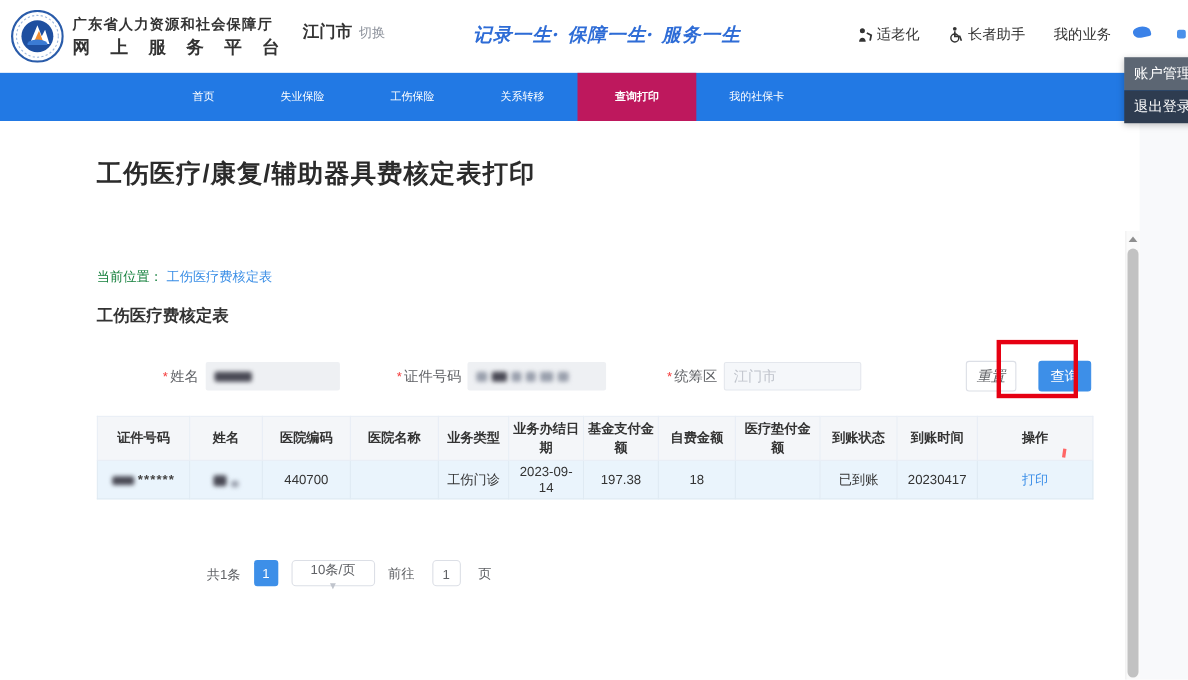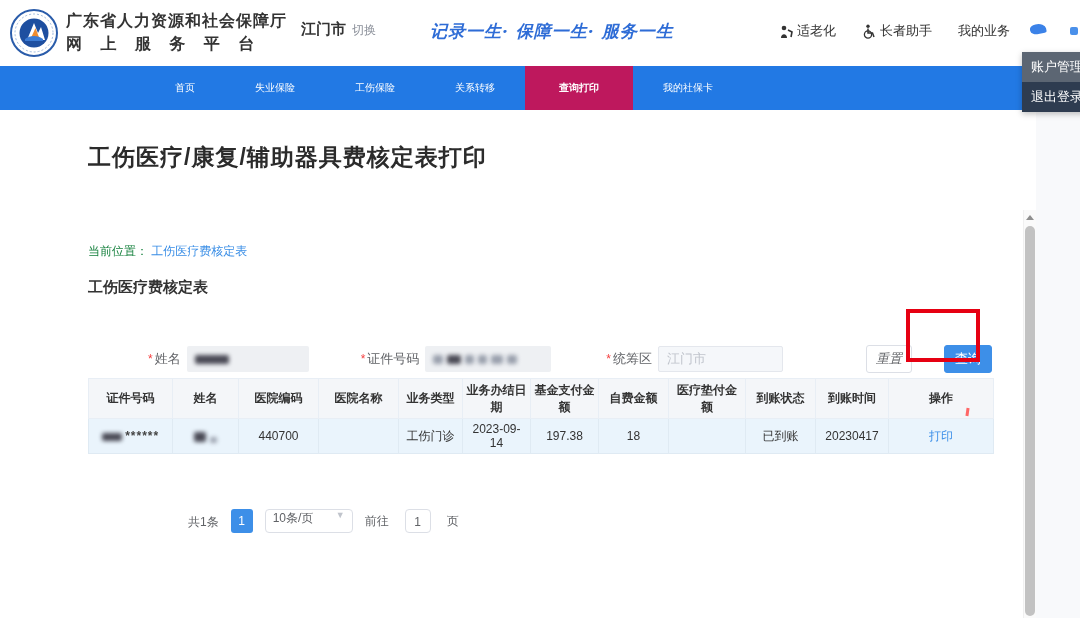--- a/index.html
+++ b/index.html
@@ -3,21 +3,21 @@
 <meta charset="utf-8">
 <style>
   * { margin:0; padding:0; box-sizing:border-box; }
   html,body { width:1080px; height:618px; overflow:hidden; background:#fff;
     font-family:"Liberation Sans","DejaVu Sans",sans-serif; position:relative; }
 
   
   .top-header { height:66px; display:flex; align-items:center; padding:0 16px 0 10px; background:#fff; position:relative; }
   .logo { width:48px; height:48px; flex:0 0 auto; }
   .org { margin-left:8px; }
-  .org-line1 { font-size:16px; font-weight:bold; color:#333; letter-spacing:1px; }
+  .org-line1 { font-size:13px; font-weight:bold; color:#333; letter-spacing:1px; }
   .org-line2 { font-size:16px; font-weight:bold; color:#333; letter-spacing:7px; margin-top:2px; }
   .city-wrap { margin-left:14px; display:flex; align-items:baseline; align-self:center; margin-top:-8px; }
   .city { font-size:15px; font-weight:bold; color:#333; }
   .switch { font-size:12px; color:#8a8f99; margin-left:6px; }
   .slogan { position:absolute; left:430px; top:20px; font-family:"DejaVu Serif","Liberation Serif",serif;
     font-style:italic; font-weight:bold; font-size:17px; color:#2e6cd6; letter-spacing:1px; }
   .header-links { position:absolute; right:70px; top:22px; display:flex; align-items:center; gap:26px; }
   .hlink { display:flex; align-items:center; gap:3px; font-size:13px; color:#333; cursor:pointer; }
   .hicon { width:15px; height:15px; display:inline-block; }
   .avatar-swoosh { position:absolute; right:34px; top:24px; width:16px; height:10px; background:#3b82e8;
@@ -40,21 +40,21 @@
   .main { position:relative; height:508px; background:#fff; }
   .page-title { font-size:23px; font-weight:bold; color:#2b2b2b; padding:32px 0 0 88px; letter-spacing:1px; }
 
   .breadcrumb { position:absolute; left:88px; top:133px; font-size:12px; }
   .bc-label { color:#15803d; }
   .bc-link { color:#3a8ee6; cursor:pointer; }
 
   .section-title { position:absolute; left:88px; top:168px; font-size:15px; font-weight:bold; color:#333; }
 
   
-  .query-form { position:absolute; left:0; top:235px; width:1005px; height:28px; display:flex; align-items:center; }
+  .query-form { position:absolute; left:0; top:218px; width:1005px; height:28px; display:flex; align-items:center; }
   .f-label { font-size:13px; color:#606266; white-space:nowrap; }
   .req { color:#f53f3f; font-size:12px; margin-right:2px; }
   .f-input { height:26px; background:#eef0f3; border-radius:2px; display:flex; align-items:center; padding:0 8px; }
   .f-input.bordered { background:#f5f7fa; border:1px solid #e4e7ed; color:#c0c4cc; font-size:13px; }
   .blob { display:inline-block; border-radius:2px; filter:blur(2px); }
   .blob.dark { background:#4a4a55; }
   .blob.gray { background:#9aa0ad; }
   .btn { height:28px; font-size:13px; border-radius:3px; display:flex; align-items:center; justify-content:center; cursor:pointer; }
   .btn-reset { width:46px; background:#fff; border:1px solid #dcdfe6; color:#606266; }
   .btn-query { width:48px; background:#3d8fe8; border:1px solid #3d8fe8; color:#fff; margin-left:10px; }
@@ -67,21 +67,21 @@
   .stars { letter-spacing:1px; font-weight:bold; color:#444; }
 
   
   .red-box { position:absolute; left:906px; top:199px; width:74px; height:53px; border:4px solid #e60012; z-index:20; }
   .red-dot { position:absolute; left:966px; top:298px; width:3px; height:8px; background:#f66; transform:rotate(8deg); }
 
   
   .pagination { position:absolute; left:188px; top:399px; display:flex; align-items:flex-start; gap:12px; font-size:12px; color:#606266; }
   .pg-total { padding-top:5px; }
   .pg-page { width:22px; height:24px; background:#3d8fe8; color:#fff; border-radius:3px; display:flex; align-items:center; justify-content:center; }
-  .pg-size { width:88px; height:24px; border:1px solid #dcdfe6; border-radius:4px; background:#fff; display:flex; align-items:flex-start; justify-content:space-between; padding:0 7px; color:#606266; }
+  .pg-size { width:76px; height:24px; border:1px solid #dcdfe6; border-radius:4px; background:#fff; display:flex; align-items:center; justify-content:space-between; padding:0 7px; color:#606266;flex-direction:column; }
   .pg-caret { font-size:9px; color:#c0c4cc; }
   .pg-goto { display:flex; align-items:center; gap:16px; padding-top:0; }
   .pg-input { width:26px; height:24px; border:1px solid #dcdfe6; border-radius:4px; background:#fff; text-align:center; line-height:24px; }
 
   
   .right-gutter { position:absolute; left:1036px; top:110px; width:44px; height:508px; background:#f8f9fb; }
   .inner-scrollbar { position:absolute; left:1023px; top:210px; width:13px; height:408px; background:#fafafa; border-left:1px solid #f0f0f0; }
   .sb-arrow { height:15px; display:flex; align-items:center; justify-content:center; }
   .sb-arrow .tri { width:0; height:0; border-left:4px solid transparent; border-right:4px solid transparent; border-bottom:5px solid #8f8f8f; }
   .sb-thumb { position:absolute; left:1px; top:16px; width:10px; height:390px; background:#c2c2c2; border-radius:5px; }
@@ -185,21 +185,21 @@
     </div>
 
     <span class="f-label" style="margin-left:55px;">
       <span class="req">*</span><span>统筹区</span>
     </span>
     <div class="f-input bordered" style="width:125px; margin-left:6px;">
       <span>江门市</span>
     </div>
 
     <div class="btn btn-reset" style="margin-left:auto; margin-right:20px;font-style:italic;">重置</div>
-    <div class="btn btn-query" style="margin-right:13px; margin-left:12px;">查询</div>
+    <div class="btn btn-query" style="margin-right:13px; margin-left:0;">查询</div>
   </div>
 
   <table class="tbl">
     <colgroup>
       <col style="width:84px">
         <col style="width:66px">
         <col style="width:80px">
         <col style="width:80px">
       <col style="width:64px">
         <col style="width:68px">

